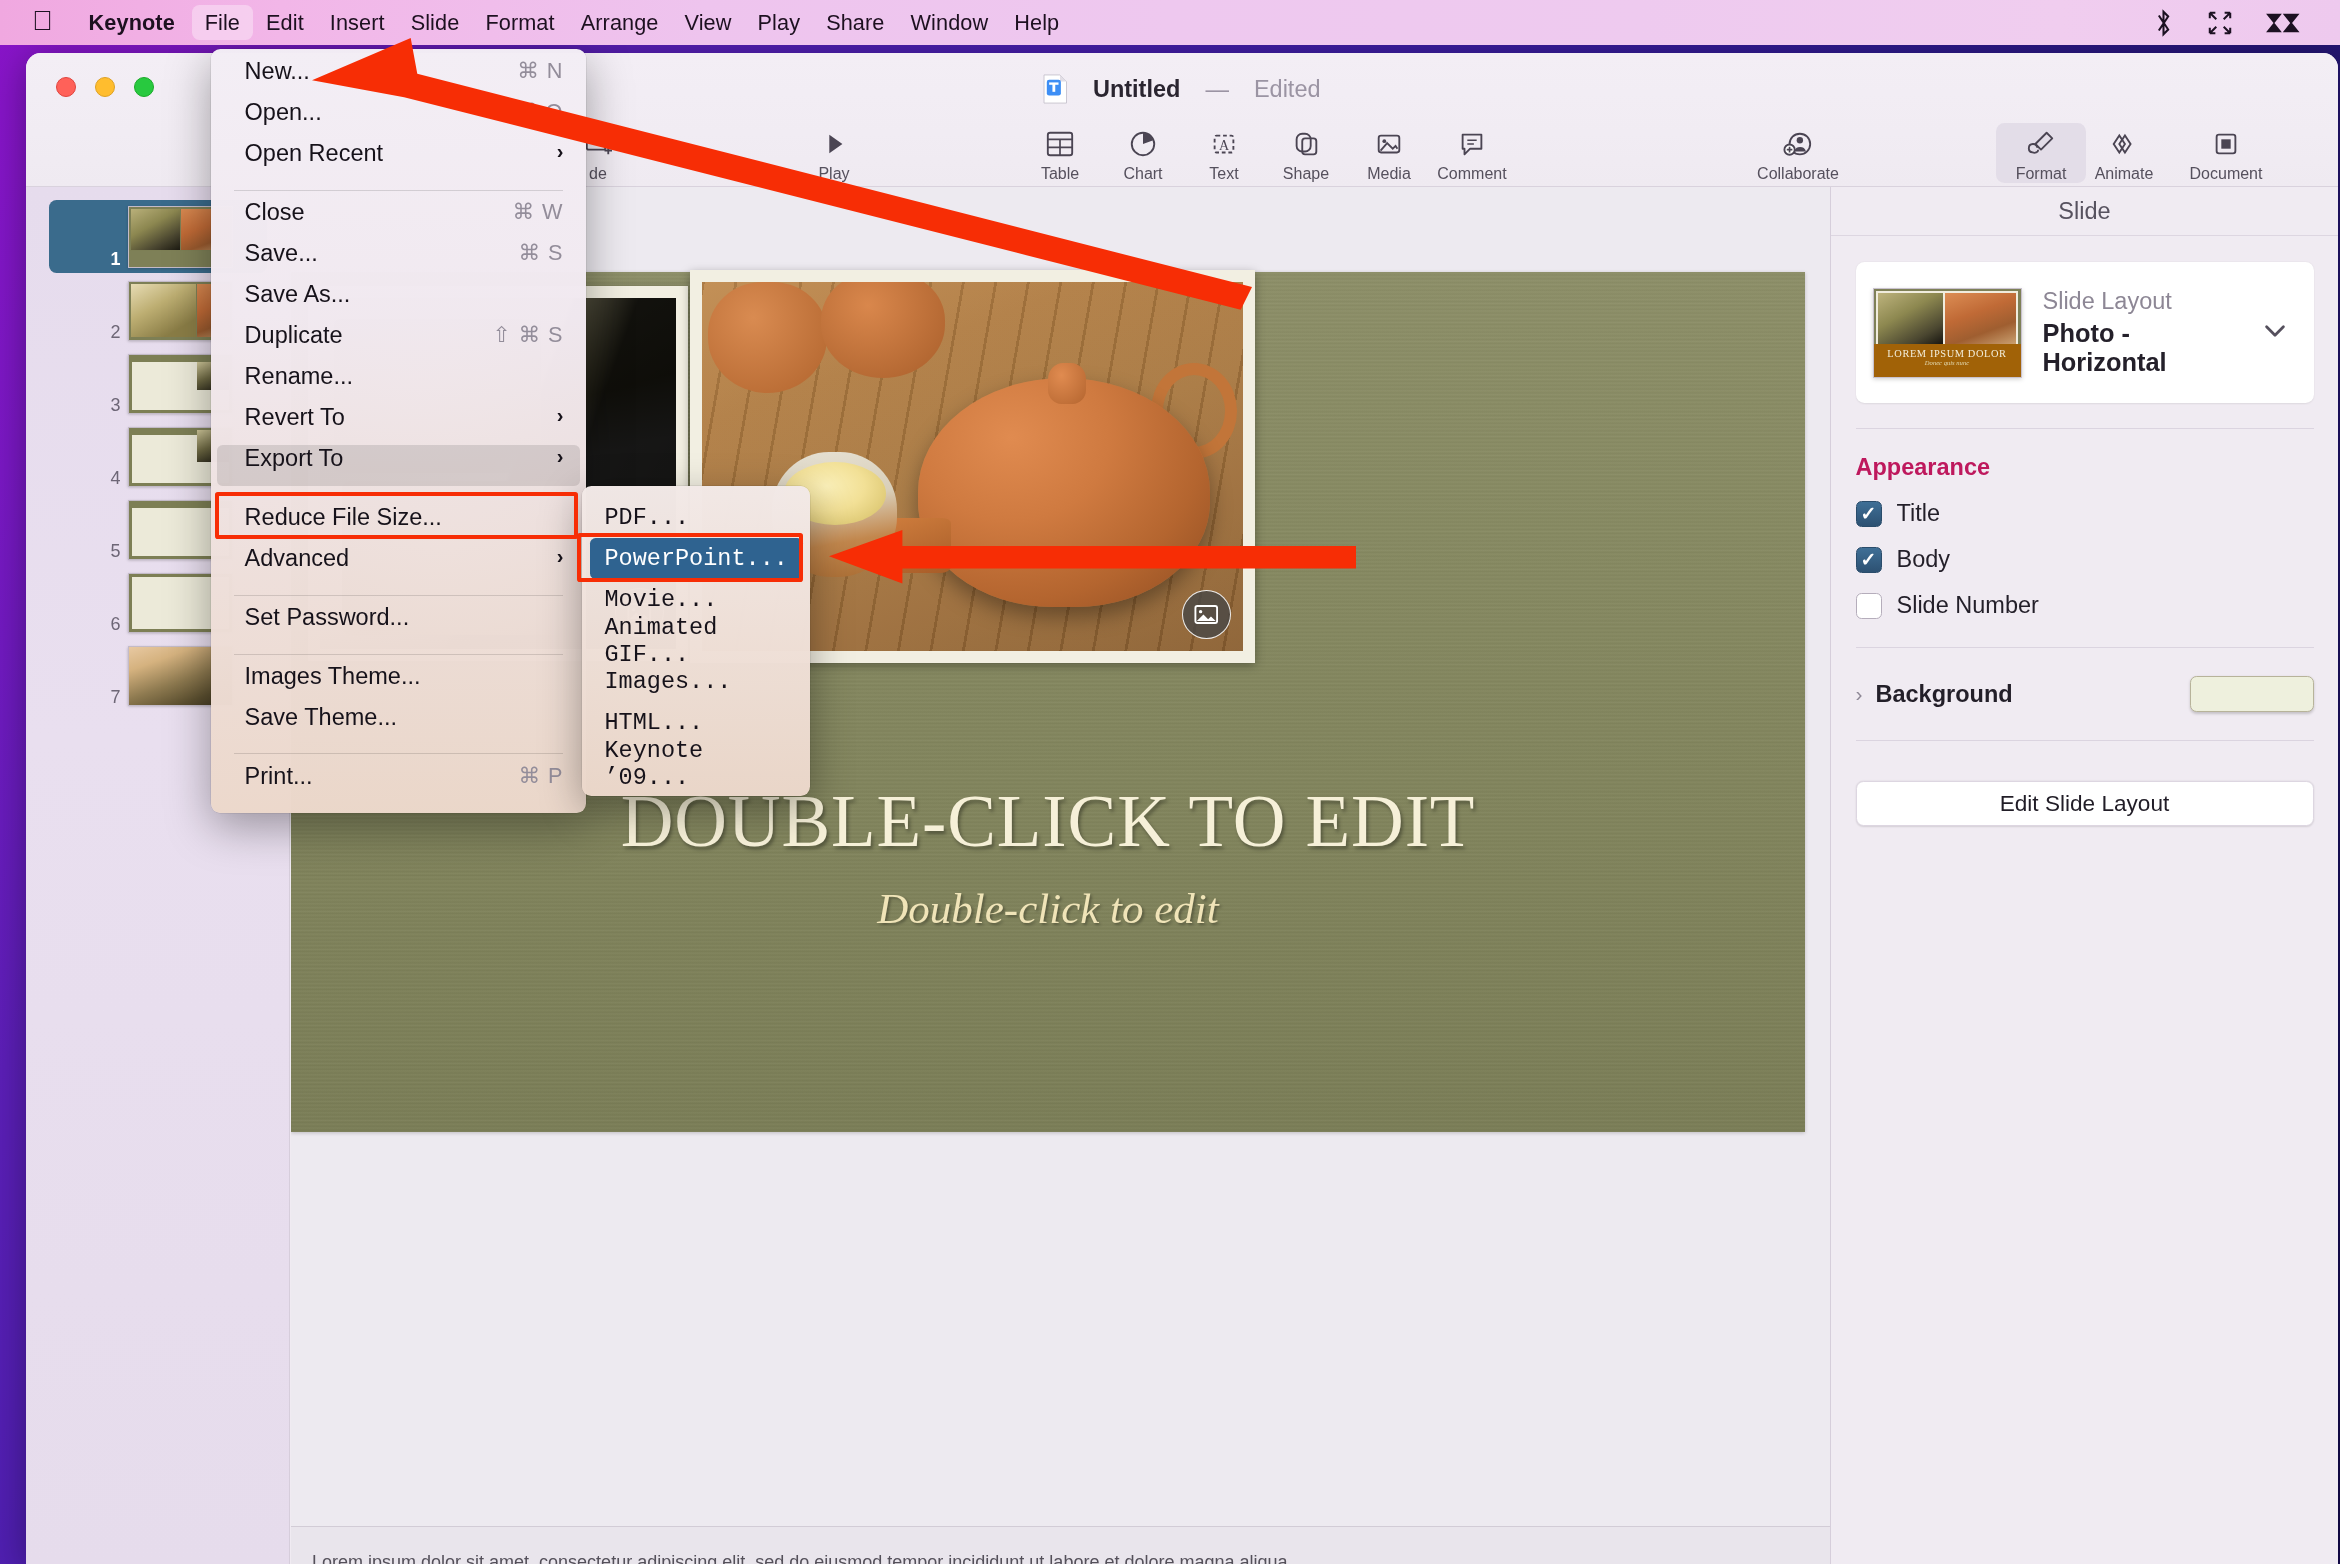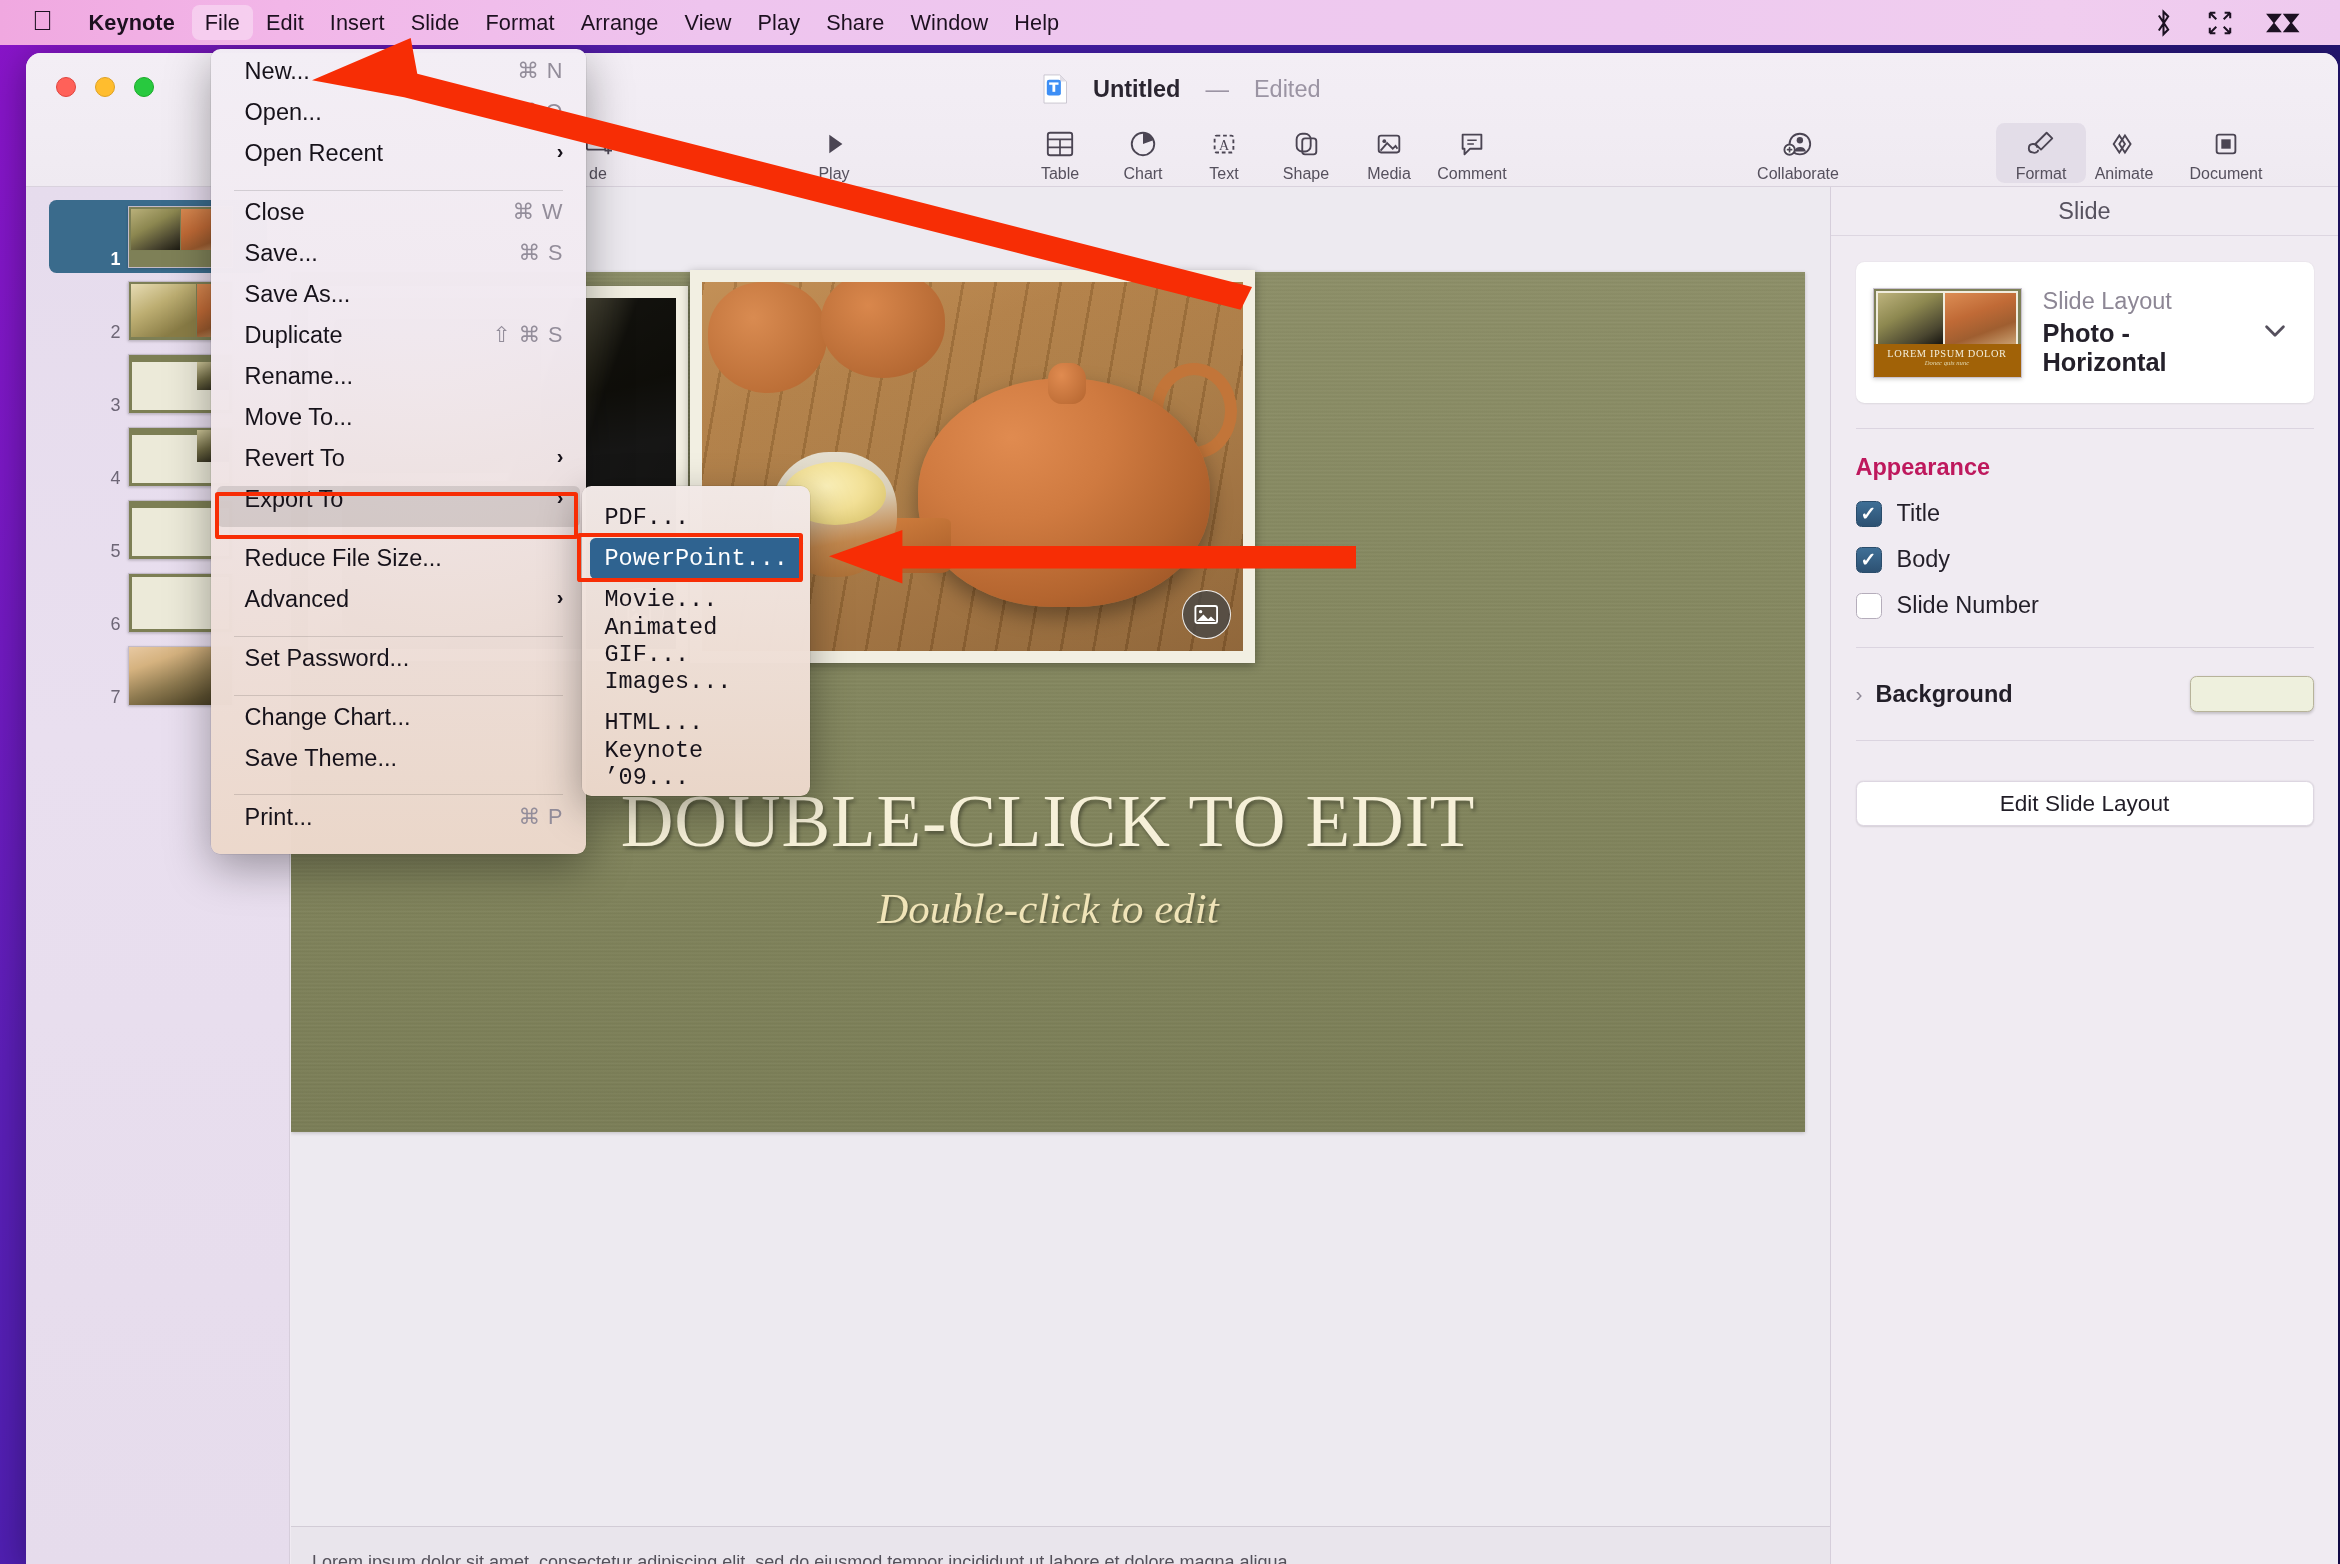--- a/index.html
+++ b/index.html
@@ -732,23 +732,20 @@
     <span>Save As...</span>
   </div>
   <div class="fm-item">
     <span>Duplicate</span>
     <span class="sk">⇧ ⌘ S</span>
   </div>
   <div class="fm-item">
     <span>Rename...</span>
   </div>
   <div class="fm-item">
-    <span>Move To...</span>
-  </div>
-  <div class="fm-item">
     <span>Revert To</span>
     <span class="arw">›</span>
   </div>
   <div class="fm-item hl">
     <span>Export To</span>
     <span class="arw">›</span>
   </div>
 
   <div class="fm-sep"></div>
 
@@ -762,21 +759,21 @@
 
   <div class="fm-sep"></div>
 
   <div class="fm-item">
     <span>Set Password...</span>
   </div>
 
   <div class="fm-sep"></div>
 
   <div class="fm-item">
-    <span>Change Chart...</span>
+    <span>Images Theme...</span>
   </div>
   <div class="fm-item">
     <span>Save Theme...</span>
   </div>
 
   <div class="fm-sep"></div>
 
   <div class="fm-item">
     <span>Print...</span>
     <span class="sk">⌘ P</span>

